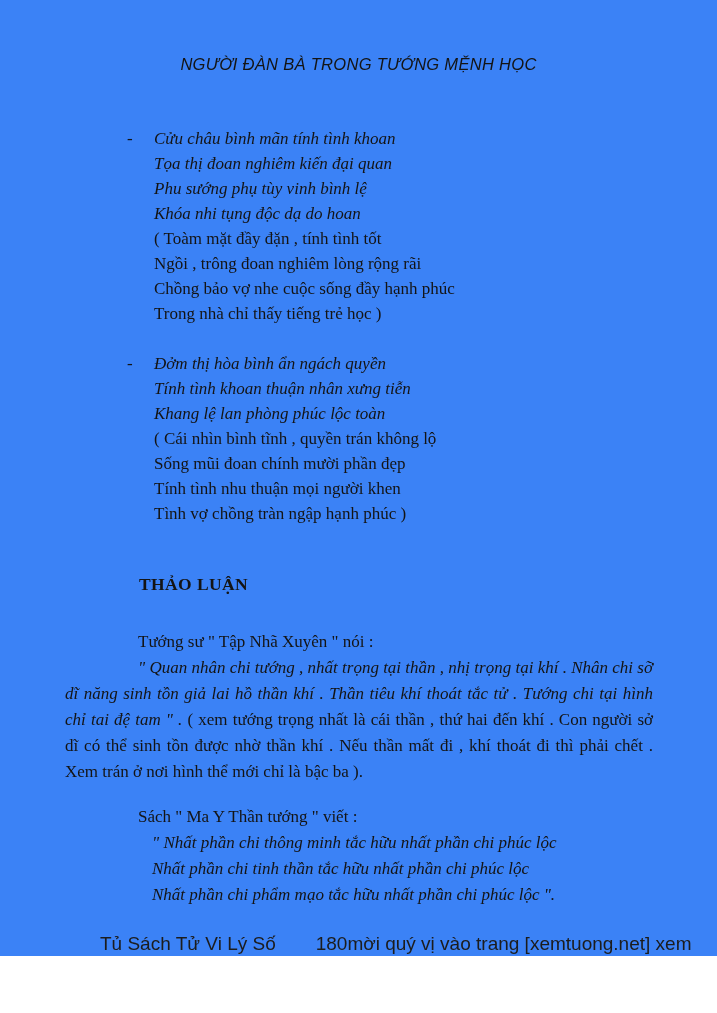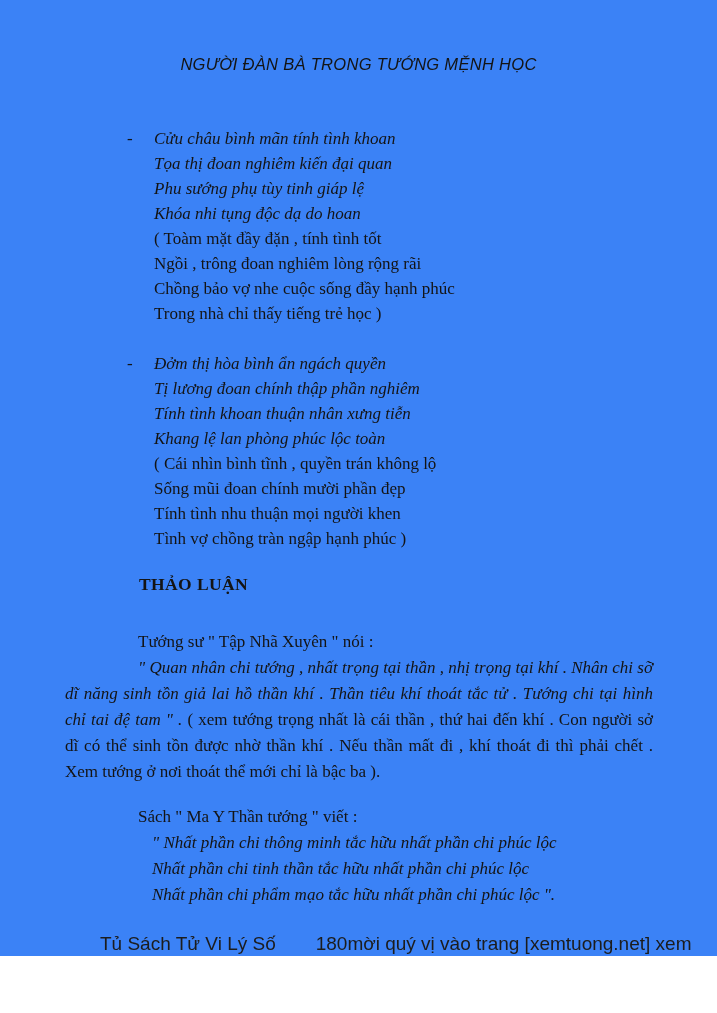--- a/index.html
+++ b/index.html
@@ -98,49 +98,48 @@
 <body>
 
 <div class="page">
 
   <div class="doc-title">NGƯỜI ĐÀN BÀ TRONG TƯỚNG MỆNH HỌC</div>
 
   <div class="stanza stanza-1">
     <span class="marker">-</span>
     <div class="poem-line it">Cửu châu bình mãn tính tình khoan</div>
     <div class="poem-line it">Tọa thị đoan nghiêm kiến đại quan</div>
-    <div class="poem-line it">Phu sướng phụ tùy tinh giáp lệ</div>
+    <div class="poem-line it">Phu sướng phụ tùy vinh bình lệ</div>
     <div class="poem-line it">Khóa nhi tụng độc dạ do hoan</div>
     <div class="poem-line">( Toàm mặt đầy đặn , tính tình tốt</div>
     <div class="poem-line">Ngồi , trông đoan nghiêm lòng rộng rãi</div>
     <div class="poem-line">Chồng bảo vợ nhe cuộc sống đầy hạnh phúc</div>
     <div class="poem-line">Trong nhà chỉ thấy tiếng trẻ học )</div>
   </div>
 
   <div class="stanza stanza-2">
     <span class="marker">-</span>
     <div class="poem-line it">Đởm thị hòa bình ẩn ngách quyền</div>
-    <div class="poem-line it">Tị lương đoan chính thập phần nghiêm</div>
     <div class="poem-line it">Tính tình khoan thuận nhân xưng tiễn</div>
     <div class="poem-line it">Khang lệ lan phòng phúc lộc toàn</div>
     <div class="poem-line">( Cái nhìn bình tĩnh , quyền trán không lộ</div>
     <div class="poem-line">Sống mũi đoan chính mười phần đẹp</div>
     <div class="poem-line">Tính tình nhu thuận mọi người khen</div>
     <div class="poem-line">Tình vợ chồng tràn ngập hạnh phúc )</div>
   </div>
 
   <div class="section-heading">THẢO LUẬN</div>
 
   <div class="discussion">
     <div class="indent">Tướng sư " Tập Nhã Xuyên " nói :</div>
     <div class="just first-just it">" Quan nhân chi tướng , nhất trọng tại thần , nhị trọng tại khí . Nhân chi sỡ</div>
     <div class="just it">dĩ năng sinh tồn giả lai hồ thần khí . Thần tiêu khí thoát tắc tử . Tướng chi tại hình</div>
     <div class="just"><span class="it">chỉ tai đệ tam " . </span><span>( xem tướng trọng nhất là cái thần , thứ hai đến khí . Con người sở</span></div>
     <div class="just">dĩ có thể sinh tồn được nhờ thần khí . Nếu thần mất đi , khí thoát đi thì phải chết .</div>
-    <div>Xem tướng ở nơi thoát thể mới chỉ là bậc ba ).</div>
+    <div>Xem trán ở nơi hình thể mới chỉ là bậc ba ).</div>
   </div>
 
   <div class="quote-block">
     <div class="indent">Sách " Ma Y Thần tướng " viết :</div>
     <div class="quote-line">" Nhất phần chi thông minh tắc hữu nhất phần chi phúc lộc</div>
     <div class="quote-line">Nhất phần chi tinh thần tắc hữu nhất phần chi phúc lộc</div>
     <div class="quote-line">Nhất phần chi phẩm mạo tắc hữu nhất phần chi phúc lộc ".</div>
   </div>
 
   <div class="footer">

